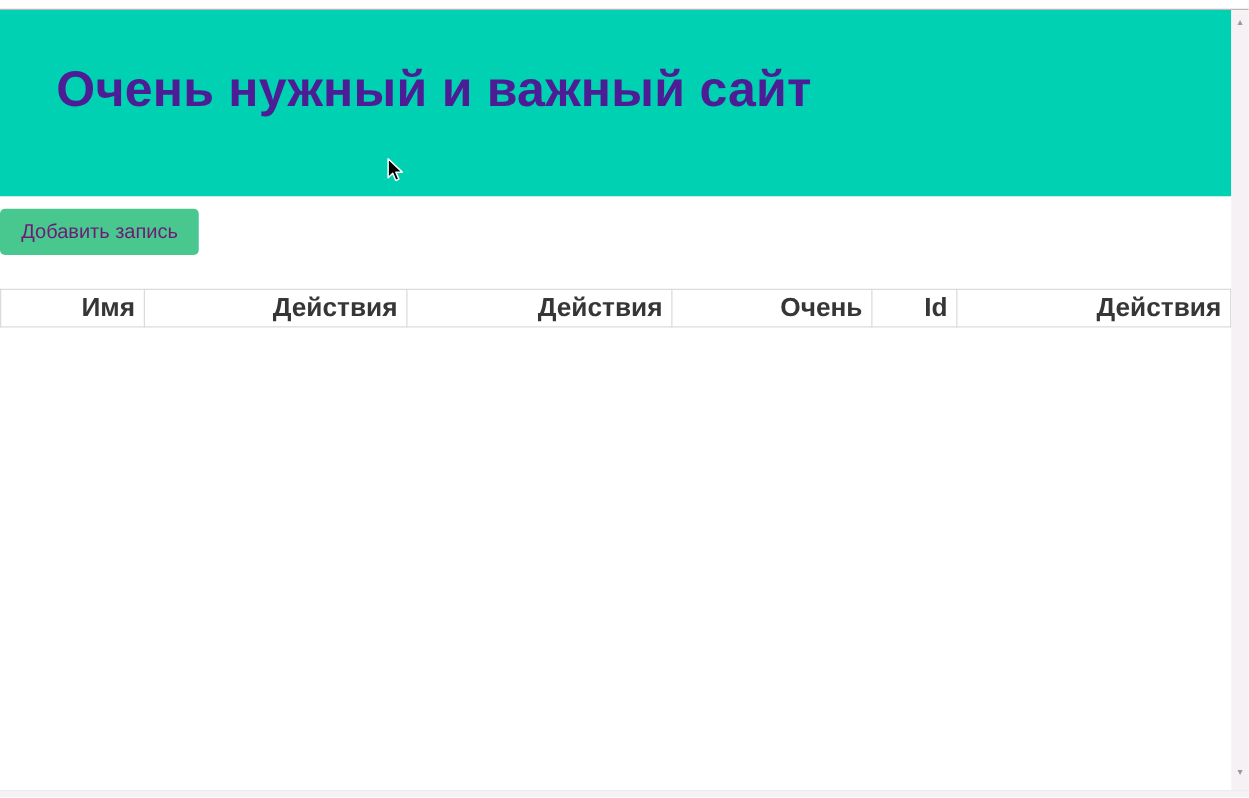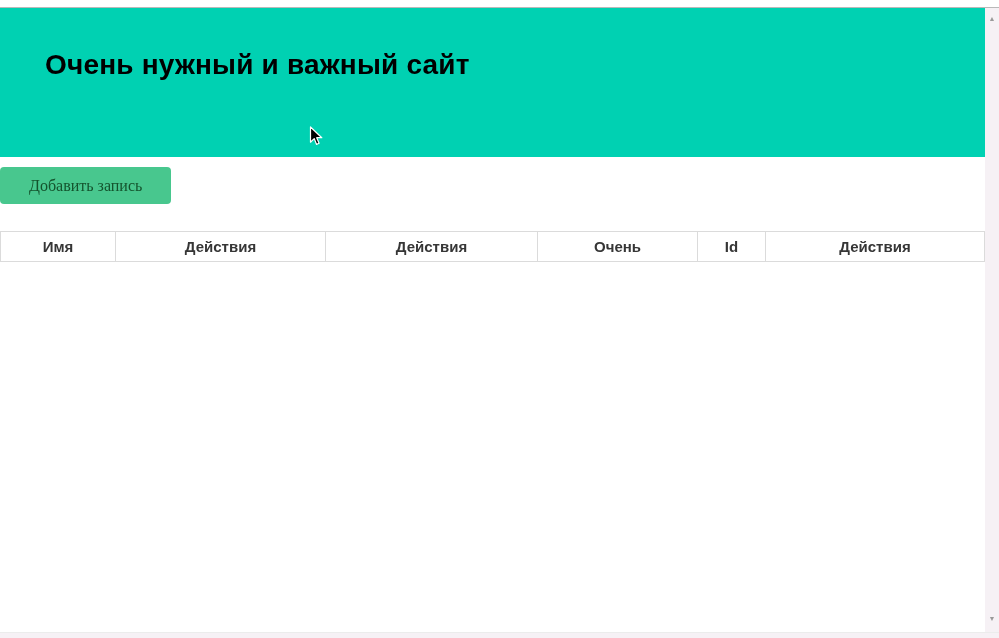--- a/index.html
+++ b/index.html
@@ -12,37 +12,37 @@
     position:absolute; top:0; left:0; width:999px; height:7px;
     background:#ffffff; border-bottom:1px solid #b9b9b9;
   }
   
   .hero {
     position:absolute; top:8px; left:0; width:985px; height:149px;
     background:#00d1b2;
   }
   .hero h1 {
     margin:0; padding:42px 6px 0 45px;
-    font-size:28px; line-height:1.1; font-weight:bold;
-    color:#000000; letter-spacing:0.2px; white-space:nowrap;
+    font-size:40px; line-height:1.1; font-weight:bold;
+    color:#4c1d95; letter-spacing:0.2px; white-space:nowrap;
   }
   
   .add-btn {
     position:absolute; top:167px; left:0; height:37px;
-    padding:0 29px; background:#48c78e; border:none; border-radius:4px;
-    font-family:Liberation Serif, serif; font-size:16px; color:#14532d;
+    padding:0 17px; background:#48c78e; border:none; border-radius:4px;
+    font-family:Liberation Sans, sans-serif; font-size:16px; color:#701a75;
     cursor:pointer;
   }
   
   .table-wrap { position:absolute; top:231px; left:0; width:985px; }
   table { border-collapse:collapse; width:100%; table-layout:fixed; }
   th {
     border:1px solid #dbdbdb; background:#ffffff;
-    font-size:15px; font-weight:bold; color:#363636;
-    text-align:center; padding:6px 7px; line-height:17px;
+    font-size:21px; font-weight:bold; color:#363636;
+    text-align:right; padding:6px 7px; line-height:17px;
     overflow:hidden; white-space:nowrap;margin-left:40px;
   }
   
   .scrollbar-v {
     position:absolute; top:8px; right:0; width:14px; height:625px;
     background:#f6f1f5;
   }
   .scroll-btn {
     position:absolute; left:0; width:14px; height:14px;
     display:flex; align-items:center; justify-content:center;

